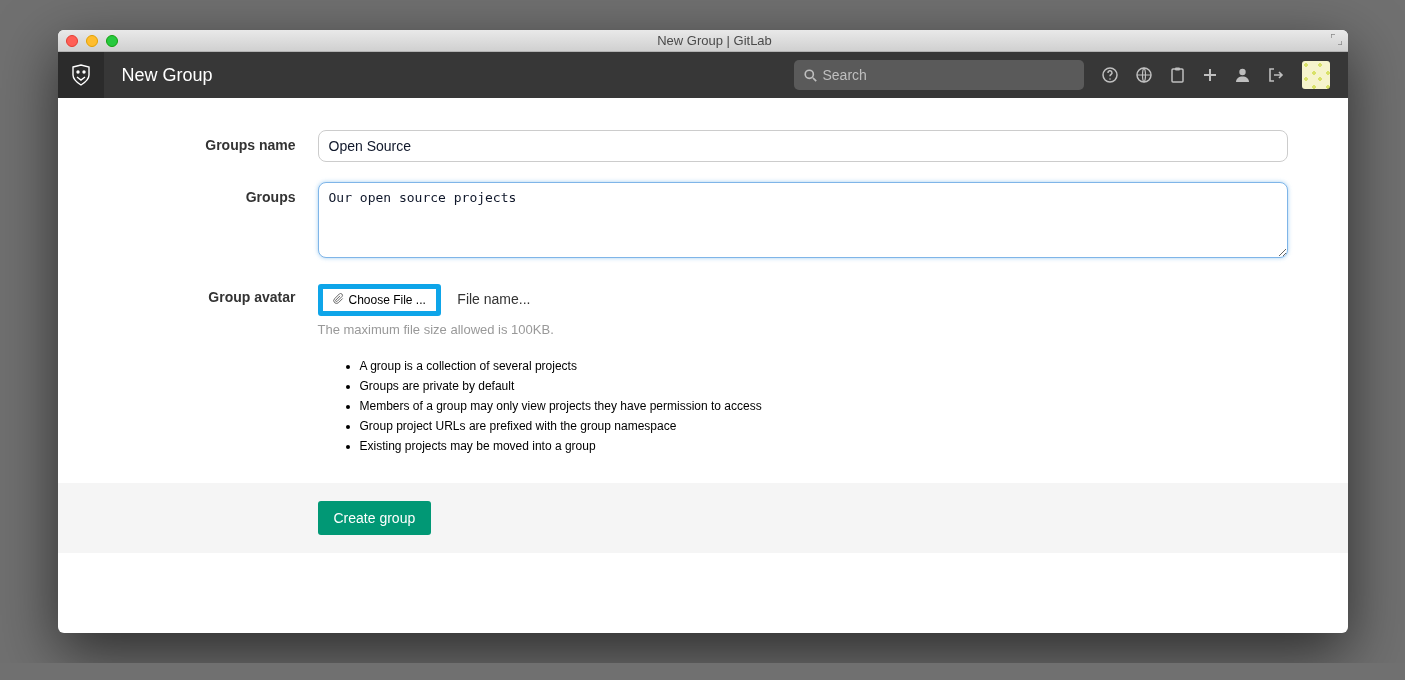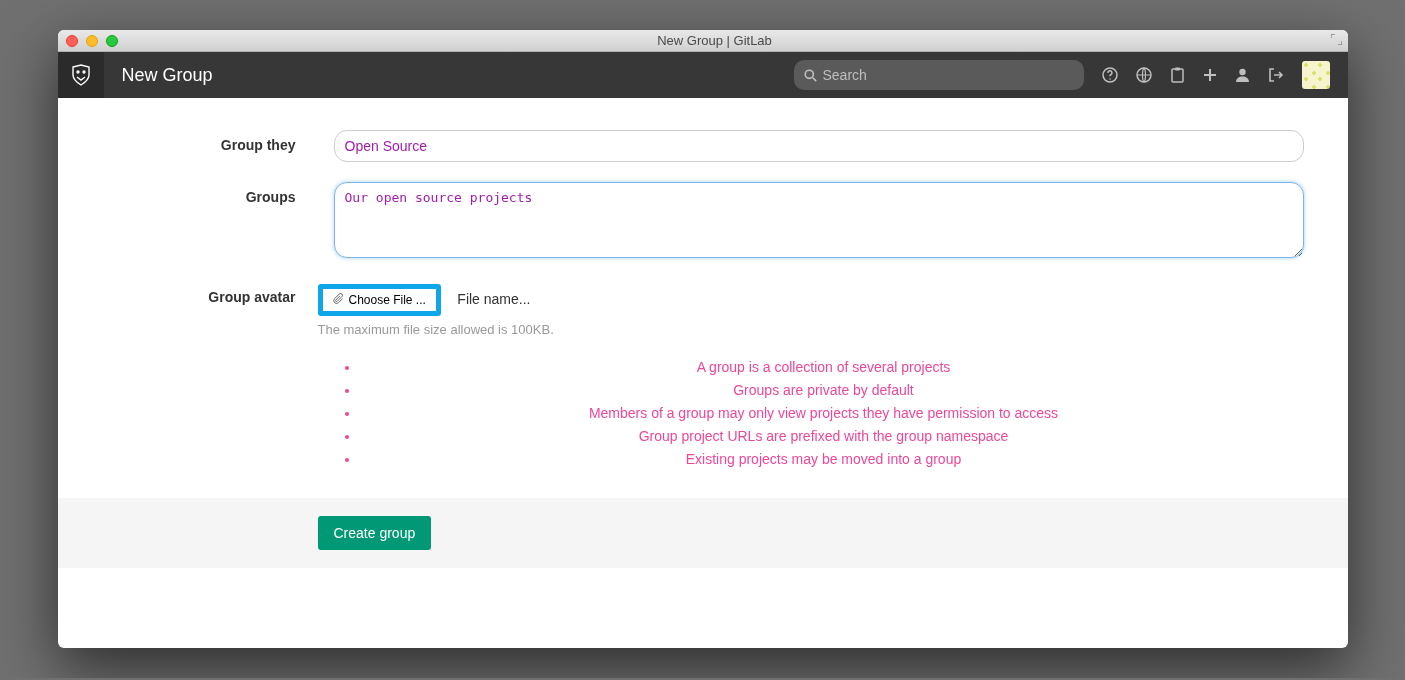--- a/index.html
+++ b/index.html
@@ -40,21 +40,21 @@
     background:#373737; height:46px; display:flex; align-items:center;
     padding:0 0 0 0;
   }
   .logo-box {
     width:46px; height:46px; background:#2b2b2b; display:flex;
     align-items:center; justify-content:center; color:#fff;
   }
   .page-title { color:#fff; font-size:18px; margin-left:18px; flex:0 0 auto;}
   .nav-spacer { flex:1; }
   .search-wrap {
-    background:#5a5a5a; border-radius:10px; height:30px; width:290px;
+    background:#5a5a5a; border-radius:5px; height:30px; width:290px;
     display:flex; align-items:center; padding:0 10px; margin-right:18px;
   }
   .search-wrap svg { color:#bfbfbf; margin-right:6px; flex-shrink:0;}
   .search-wrap input {
     background:transparent; border:none; outline:none; color:#ddd;
     font-size:14px; width:100%;
   }
   .search-wrap input::placeholder { color:#bfbfbf; }
   .nav-icons { display:flex; align-items:center; gap:18px; padding-right:18px;}
   .nav-icons .ico { color:#bfbfbf; cursor:pointer; font-size:15px; display:flex;}
@@ -67,39 +67,39 @@
     background-size:14px 14px;
   }
   .content { padding:32px 60px 0 60px; }
   .form-row { display:flex; margin-bottom:20px; align-items:flex-start;}
   .form-label {
     width:200px; text-align:right; padding-right:22px; padding-top:7px;
     font-weight:600; font-size:14px; color:#333;
   }
   .form-field { flex:1; }
   .text-input, .textarea {
-    width:100%; border:1px solid #ccc; border-radius:13px;
-    padding:7px 10px; font-size:14px; color:#a21caf;margin-left:16px;
+    width:100%; border:1px solid #ccc; border-radius:8px;
+    padding:7px 10px; font-size:14px; color:#0f172a;
   }
   .textarea {
     height:76px; resize:both; font-family:Menlo,Monaco,monospace;
     border-color:#7fb5e8; box-shadow:0 0 4px rgba(102,175,233,.6);
     outline:none; font-size:13px;
   }
   .avatar-row .form-field { padding-top:2px;}
   .choose-btn {
     border:5px solid #0ea5e9; background:#fff; border-radius:3px;
     padding:4px 10px; font-size:12px; cursor:pointer; display:inline-flex;
     align-items:flex-start; gap:5px;
   }
   .file-name { margin-left:12px; font-size:14px; color:#333;}
   .hint { color:#999; font-size:13px; margin-top:6px;}
   .info-list { margin-top:18px; padding-left:220px;}
   .info-list ul { list-style:disc; padding-left:22px;}
-  .info-list li { font-size:14px; color:#ec4899; line-height:1.5; margin-bottom:2px;text-align:center;}
+  .info-list li { font-size:12px; color:#000000; line-height:1.5; margin-bottom:2px;}
   .footer-bar {
     background:#f5f5f5; margin-top:28px; padding:18px 60px 18px 60px;
   }
   .footer-inner { padding-left:200px;}
   .submit-btn {
     background:#019875; color:#fff; border:none; border-radius:3px;
     padding:9px 16px; font-size:14px; cursor:pointer;
   }
   .below-space { height:80px; }
 </style>
@@ -174,21 +174,21 @@
         <svg width="16" height="14" viewBox="0 0 16 14">
             <path d="M6 1H2v12h4M6 7h8m-3-3 3 3-3 3" stroke="currentColor" stroke-width="1.6" fill="none"></path>
           </svg>
       </span>
       <div class="avatar"></div>
     </div>
   </div>
 
   <div class="content">
     <div class="form-row">
-      <div class="form-label">Group they</div>
+      <div class="form-label">Groups name</div>
       <div class="form-field">
         <input class="text-input" type="text" value="Open Source" style="">
       </div>
     </div>
 
     <div class="form-row">
       <div class="form-label">Groups</div>
       <div class="form-field">
         <textarea class="textarea" style="">Our open source projects</textarea>
       </div>

